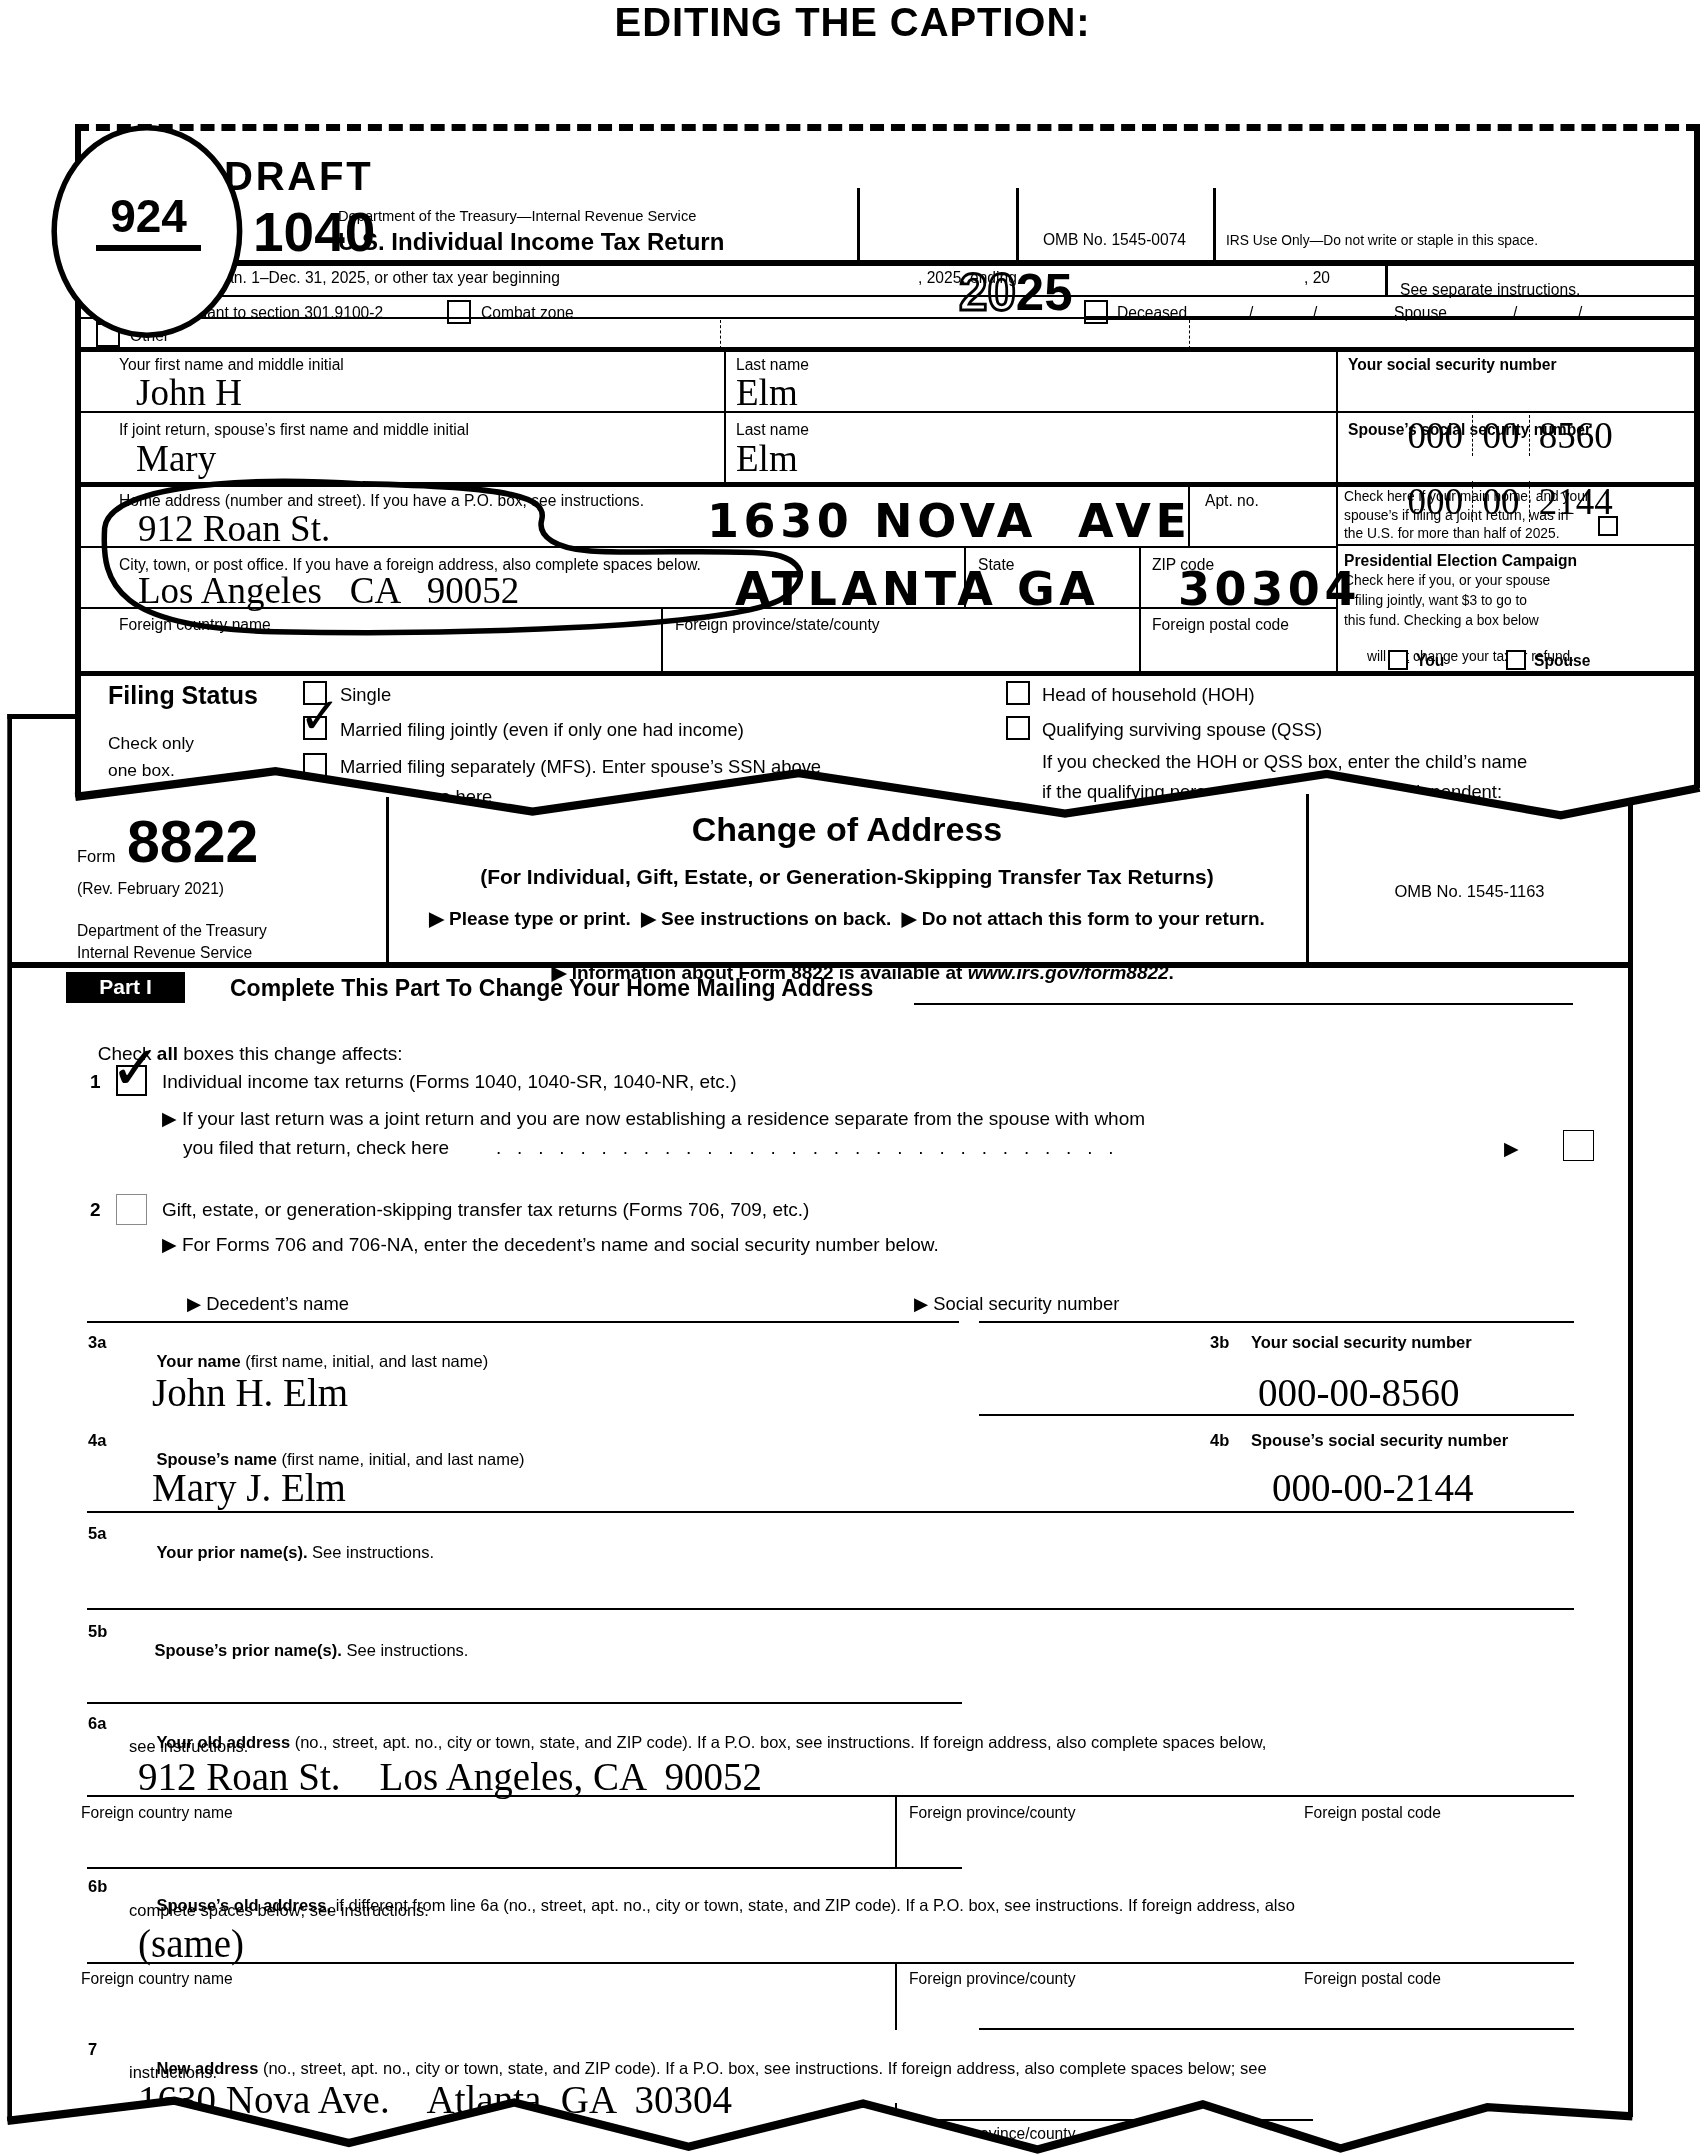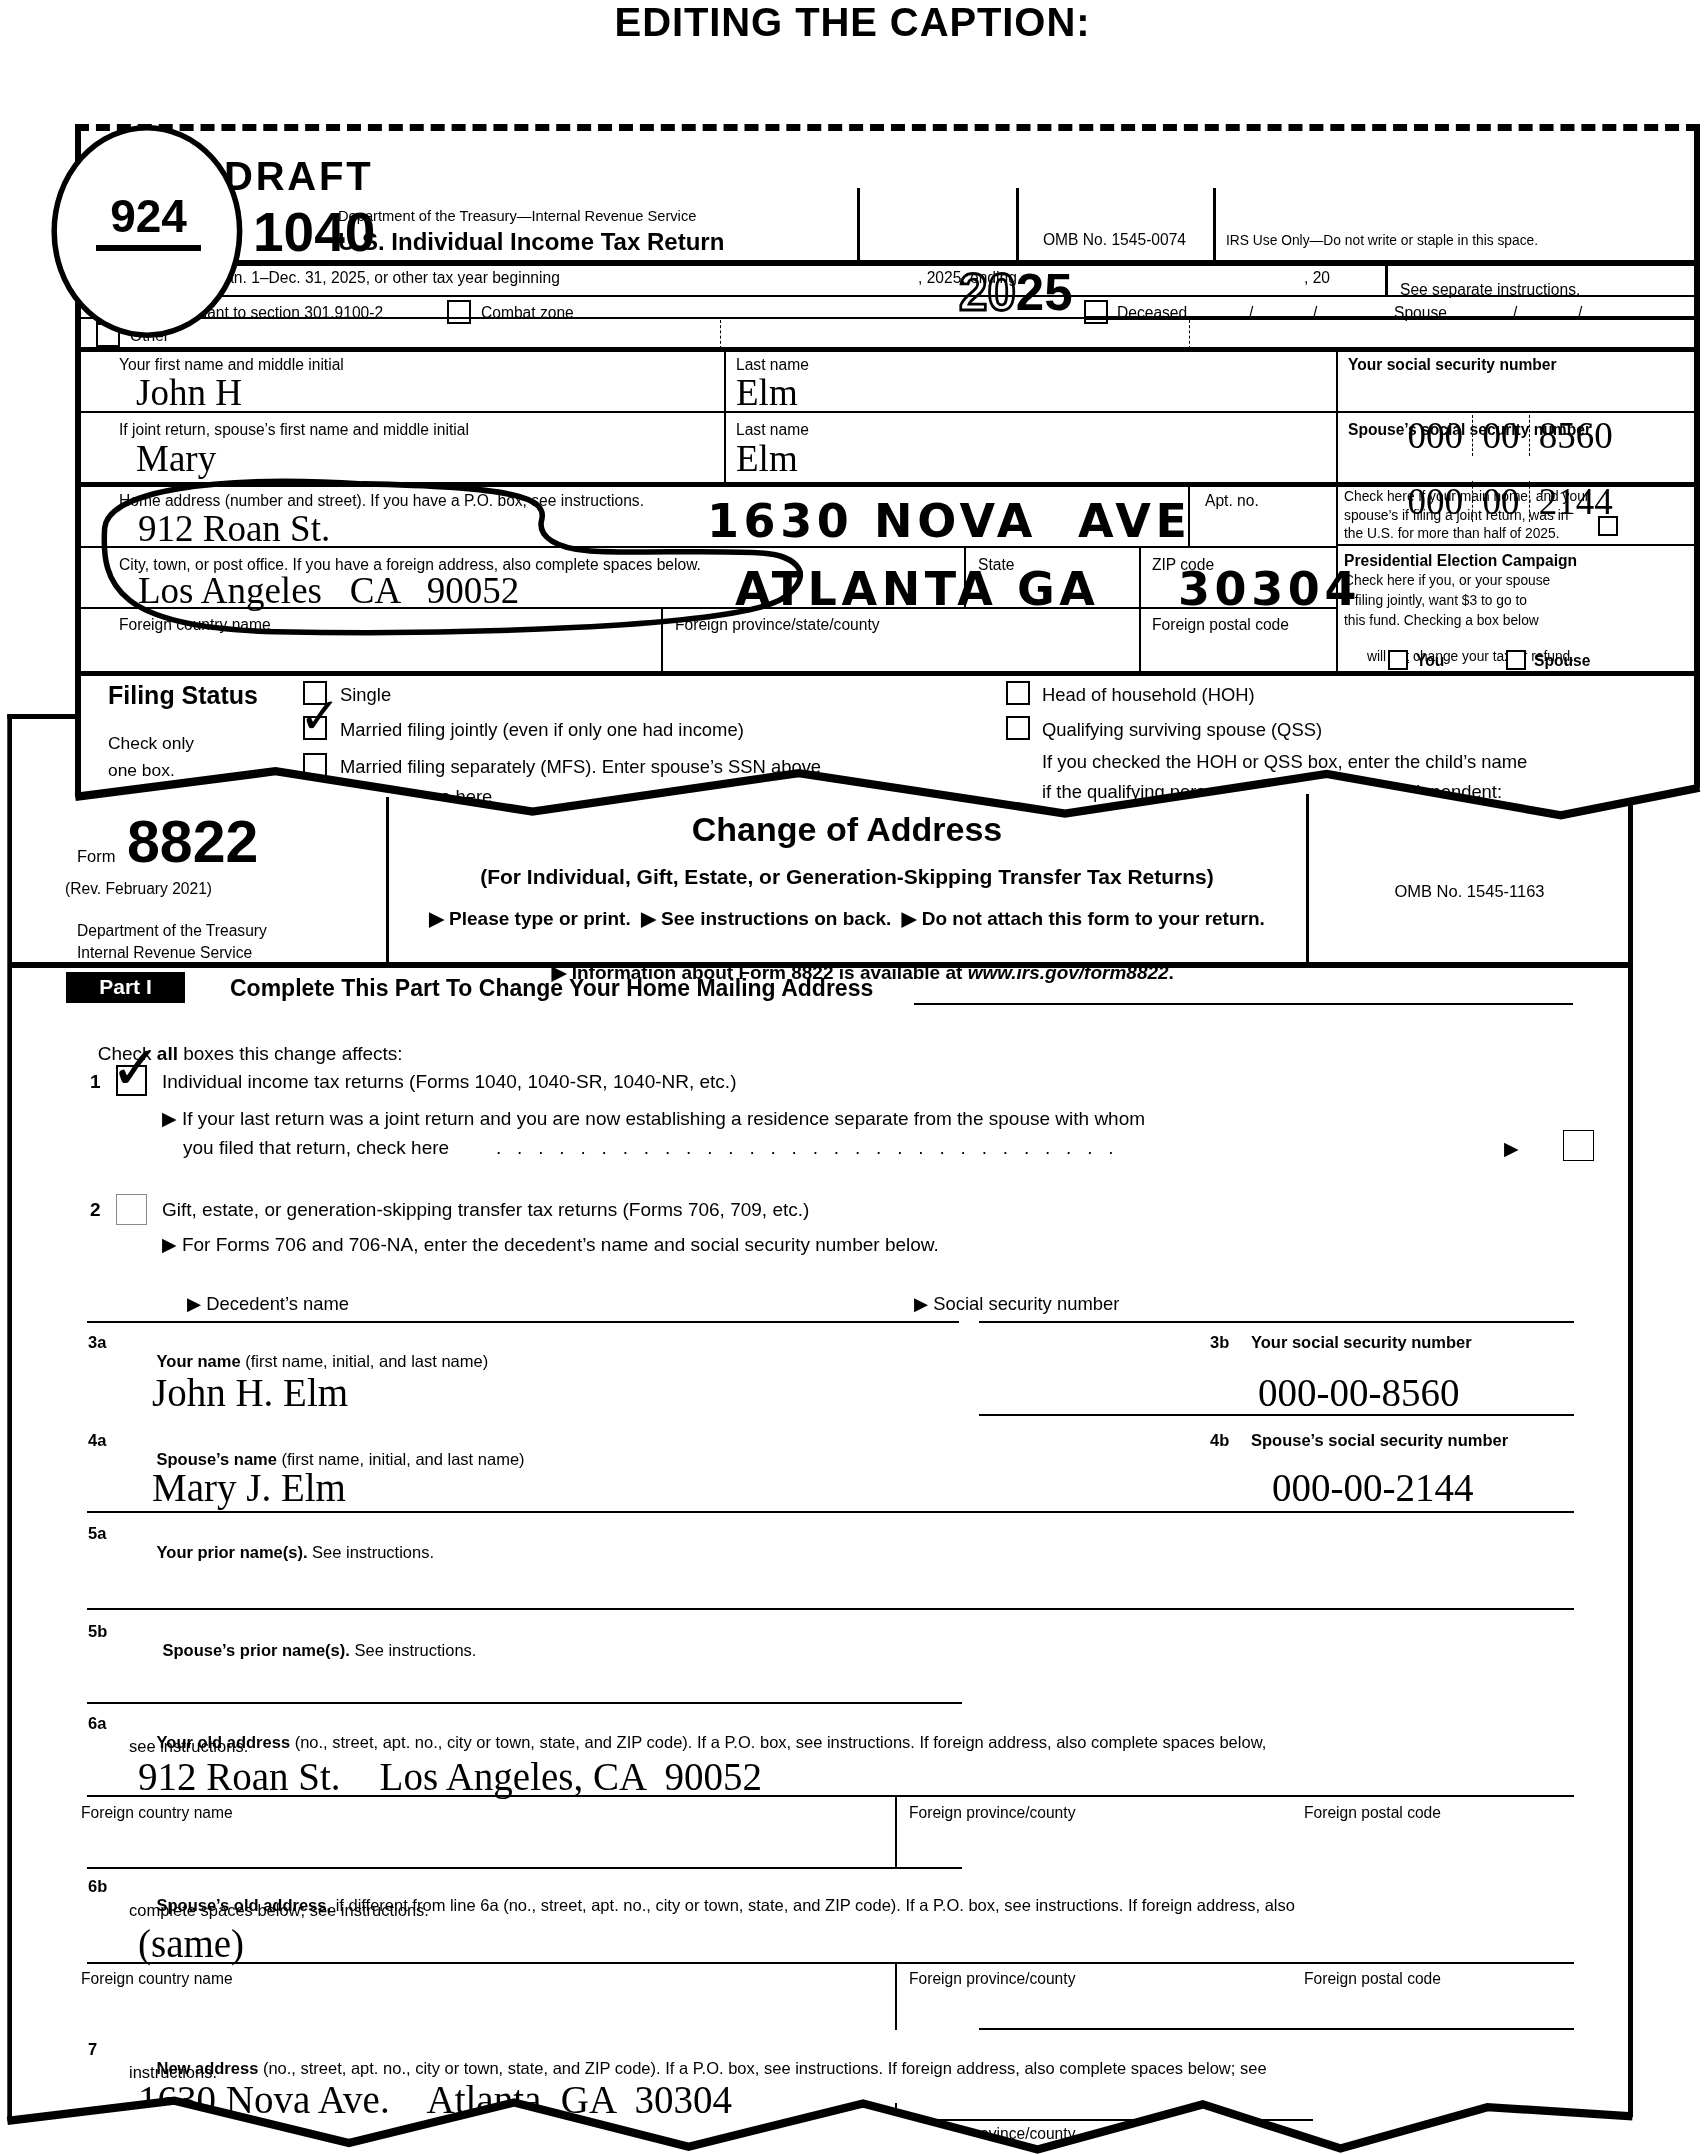--- a/index.html
+++ b/index.html
@@ -40,21 +40,21 @@
   <div class="abs b" style="left:0;top:8;width:1705px;text-align:center;font-size:40px;letter-spacing:0.9px;">EDITING THE CAPTION:</div>
 
   <div class="sheet" style="clip-path:polygon(7.3px 714px,1633px 714px,1633px 2117px,1488px 2108px,1341px 2149px,1203px 2105px,1038px 2150px,863px 2104px,689px 2147px,514px 2103px,349px 2143px,174px 2101px,7.3px 2121px);">
 
     <div class="abs" style="left:7.3px;top:714px;width:4.6px;height:1408px;background:#000;"></div>
     <div class="abs" style="left:7.3px;top:714px;width:72px;height:4.6px;background:#000;"></div>
     <div class="abs" style="left:1628px;top:792px;width:4.6px;height:1327px;background:#000;"></div>
 
     <div class="abs t18" style="left:77px;top:847px;">Form</div>
     <div class="abs b" style="left:127px;top:808px;font-size:59px;">8822</div>
-    <div class="abs lab" style="left:65px;top:880px;">(Rev. February 2021)</div>
+    <div class="abs lab" style="left:77px;top:880px;">(Rev. February 2021)</div>
     <div class="abs lab" style="left:77px;top:922px;">Department of the Treasury</div>
     <div class="abs lab" style="left:77px;top:944px;">Internal Revenue Service</div>
 
     <div class="vline" style="left:386px;top:797px;height:169px;"></div>
     <div class="vline" style="left:1306px;top:794px;height:172px;"></div>
 
     <div class="abs b c" style="left:390px;top:810px;width:914px;font-size:34px;">Change of Address</div>
     <div class="abs b c" style="left:390px;top:865px;width:914px;font-size:21px;">(For Individual, Gift, Estate, or Generation-Skipping Transfer Tax Returns)</div>
     <div class="abs b c" style="left:390px;top:907px;width:914px;font-size:19px;">▶ Please type or print.  ▶ See instructions on back.  ▶ Do not attach this form to your return.</div>
     <div class="abs b c" style="left:390px;top:939px;width:914px;font-size:19px;">
@@ -112,21 +112,21 @@
     <div class="abs ser42" style="left:1258px;top:1465px;margin-left:14px;">000-00-2144</div>
     <div class="hline" style="left:87px;top:1511px;width:1487px;"></div>
 
     <div class="abs b t18" style="left:88px;top:1524px;">5a</div>
     <div class="abs t18" style="left:129px;top:1524px;">
       <span class="b">Your prior name(s).</span><span> See instructions.</span>
     </div>
     <div class="hline" style="left:87px;top:1608px;width:1487px;"></div>
 
     <div class="abs b t18" style="left:88px;top:1622px;">5b</div>
-    <div class="abs t18" style="left:135px;top:1622px;">
+    <div class="abs t18" style="left:127px;top:1622px;">
       <span class="b">Spouse’s prior name(s).</span><span> See instructions.</span>
     </div>
     <div class="hline" style="left:87px;top:1702px;width:875px;"></div>
 
     <div class="abs b t18" style="left:88px;top:1714px;">6a</div>
     <div class="abs t18" style="left:129px;top:1714px;">
       <span class="b">Your old address</span><span> (no., street, apt. no., city or town, state, and ZIP code). If a P.O. box, see instructions. If foreign address, also complete spaces below,</span>
     </div>
     <div class="abs t18" style="left:129px;top:1737px;">see instructions.</div>
     <div class="abs ser42" style="left:138px;top:1754px;">912 Roan St.    Los Angeles, CA  90052</div>

